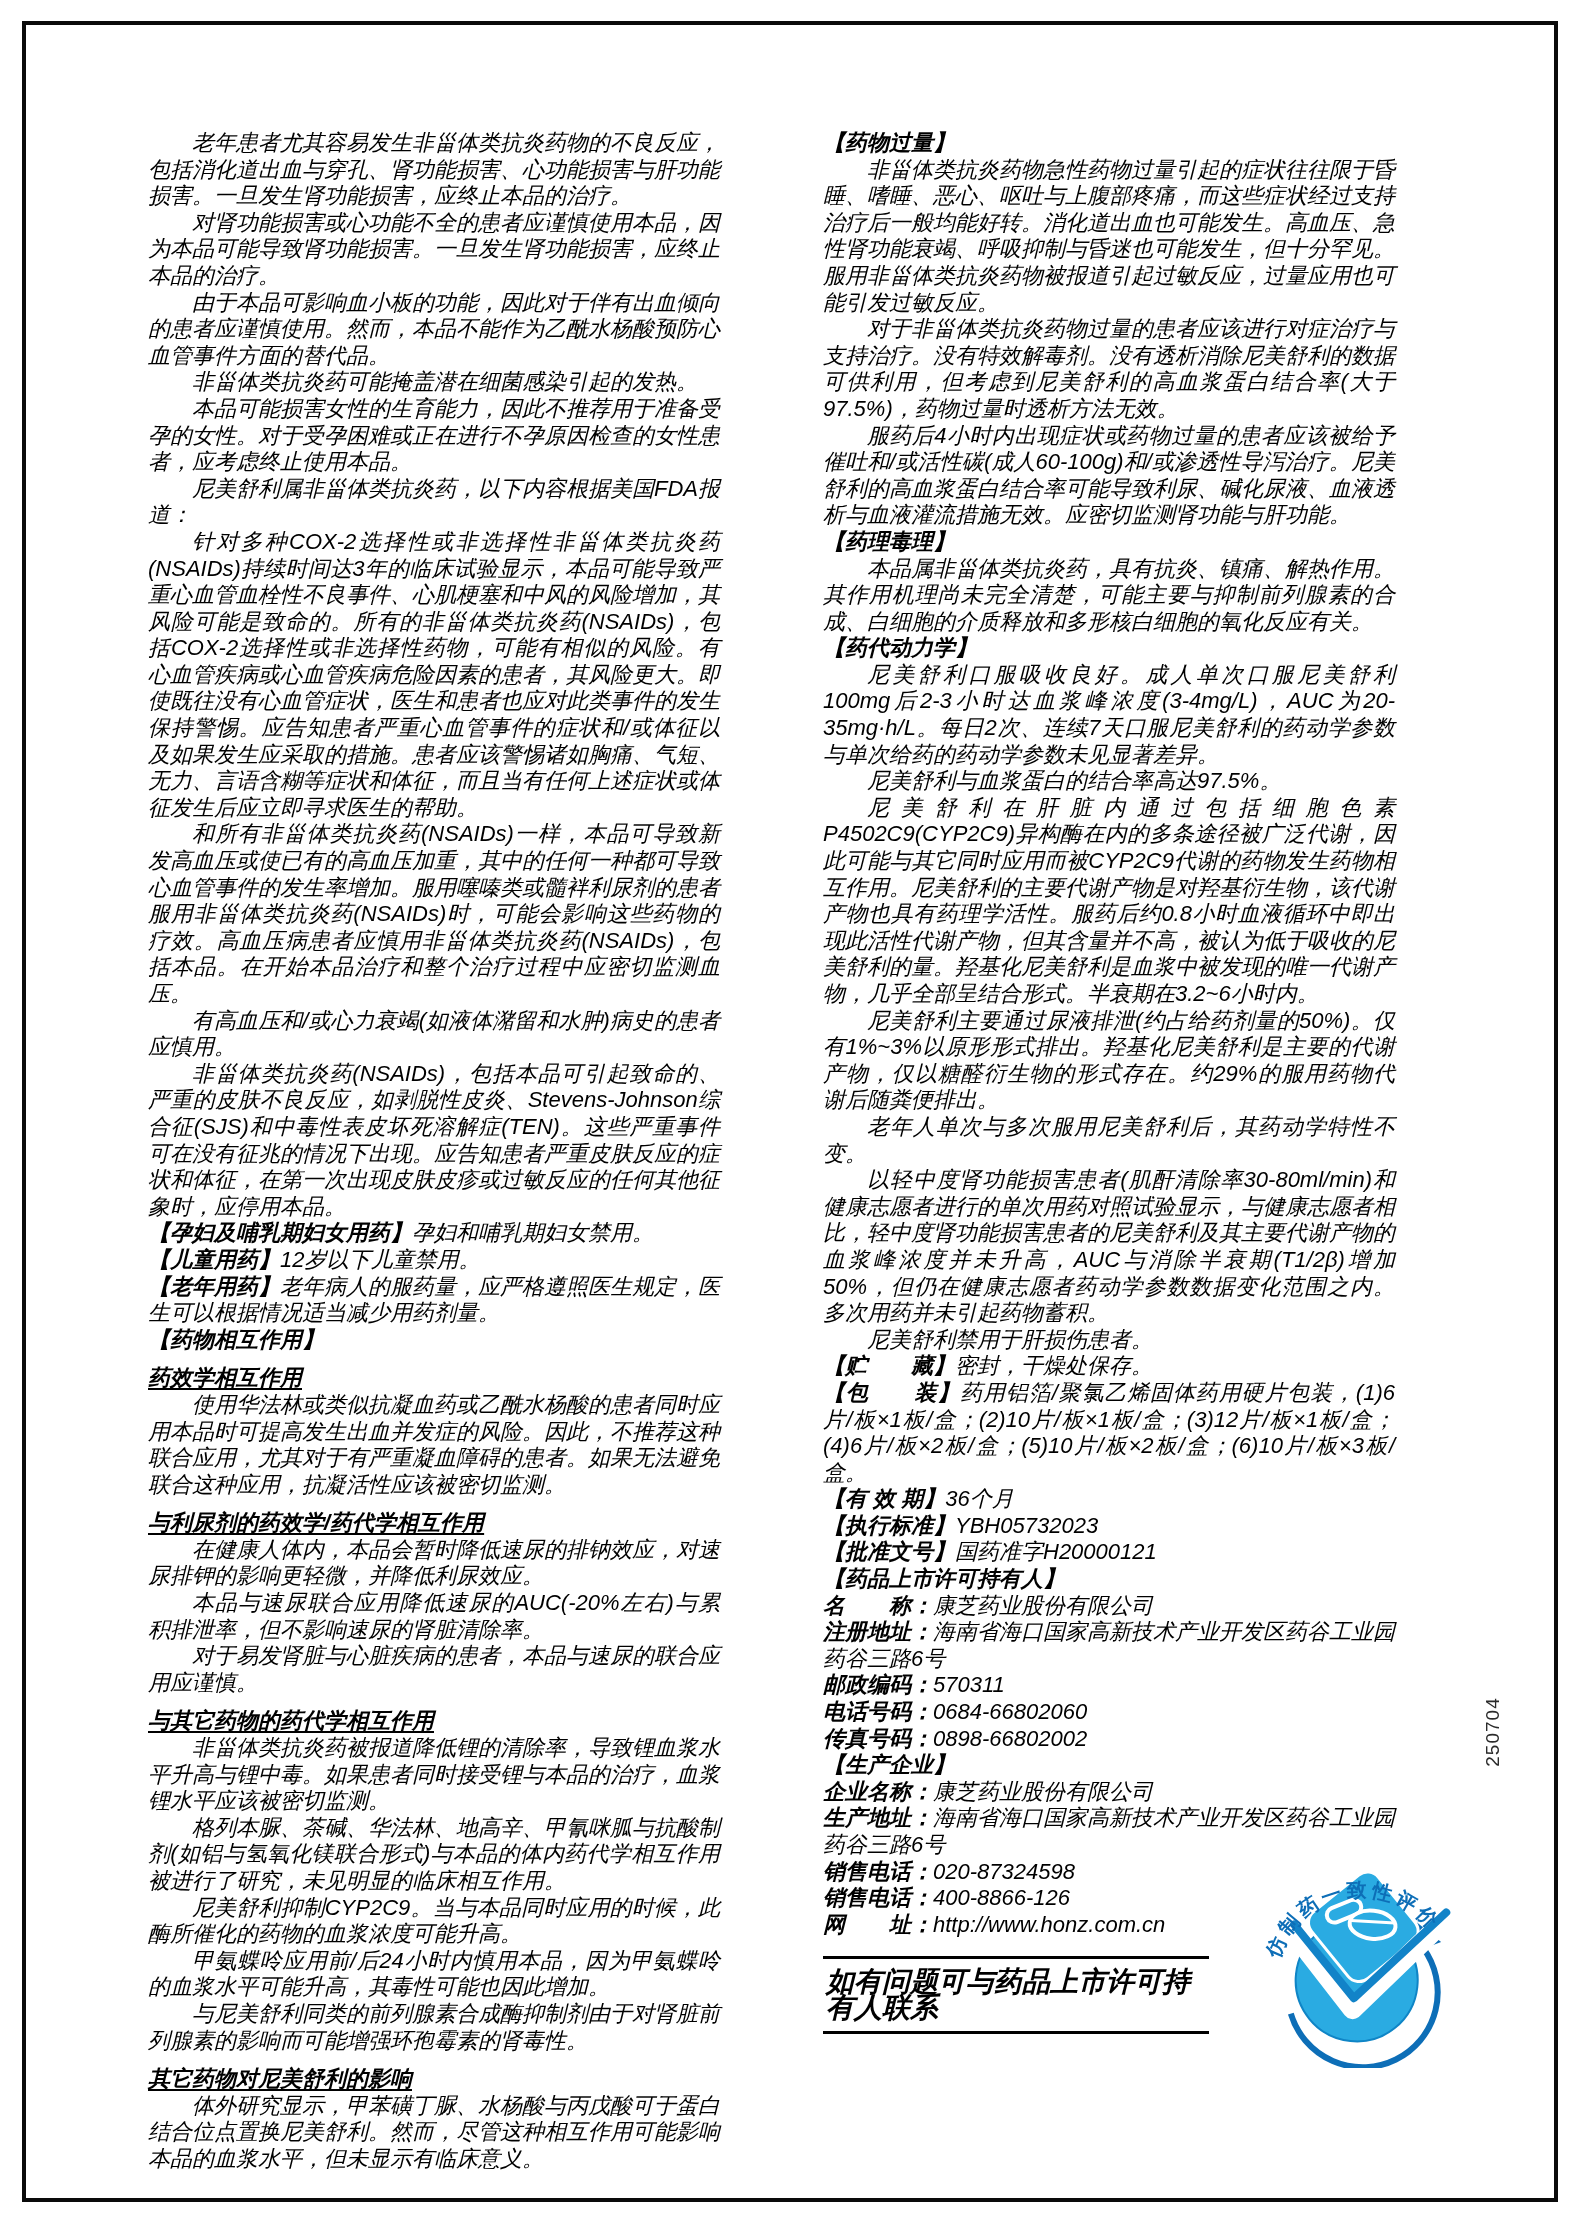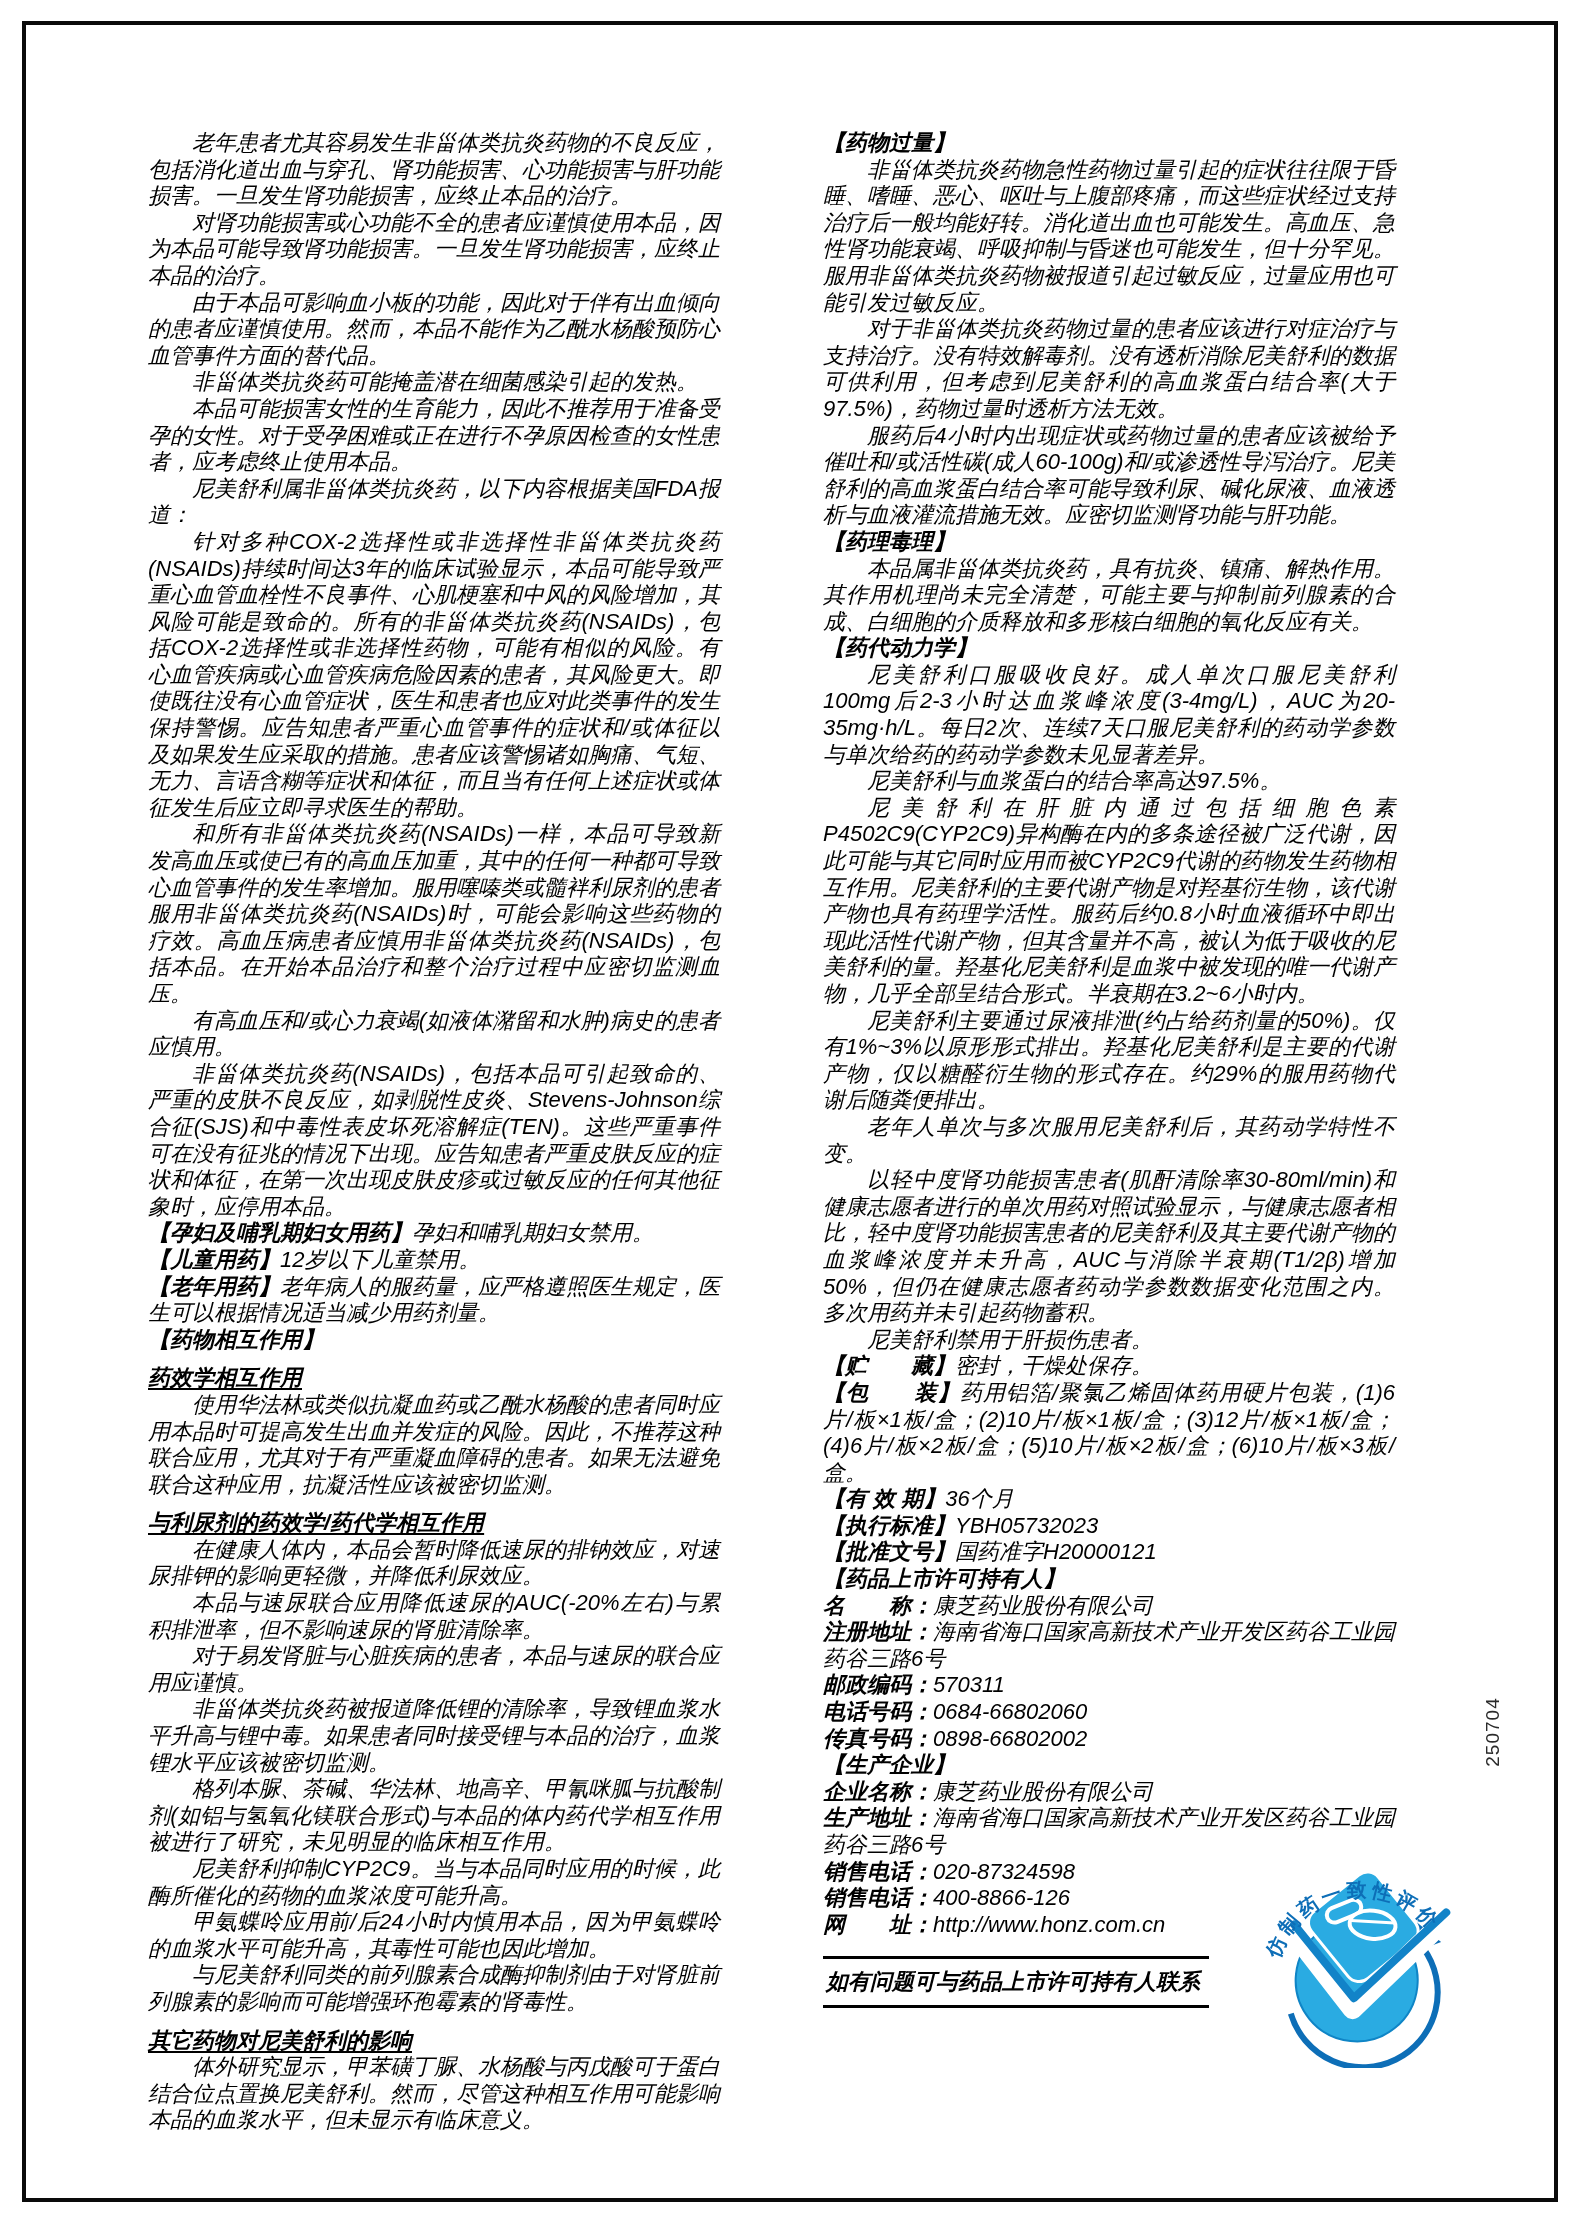--- a/index.html
+++ b/index.html
@@ -20,21 +20,21 @@
   .col-left{left:148px;}
   .col-right{left:823px;}
   .col p{margin:0;padding:0;}
   p.p{text-indent:2em;}
   p.h{font-weight:bold;}
   p.s{font-weight:bold;text-decoration:underline;text-underline-offset:3px;margin-top:12px;}
   p.lp b,p.kv b{font-weight:bold;}
   .contact-note{
     margin-top:18px;width:386px;box-sizing:border-box;
     border-top:3px solid #000;border-bottom:3px solid #000;
-    padding:10px 3px;font-weight:bold;font-size:22px;line-height:26px;
+    padding:10px 3px;font-weight:bold;font-size:28px;line-height:26px;
     text-align:left;
   }
   .batch-code{
     position:absolute;left:1454px;top:1721px;width:78px;height:22px;
     transform:rotate(-90deg);transform-origin:center;
     font-size:19px;letter-spacing:1px;color:#2b2b2b;text-align:center;
   }
   .stamp{position:absolute;left:1258px;top:1868px;}
 </style>
 </head>
@@ -56,20 +56,21 @@
     <p class="lp"><b>【孕妇及哺乳期妇女用药】</b><span>孕妇和哺乳期妇女禁用。</span></p>
     <p class="lp"><b>【儿童用药】</b><span>12岁以下儿童禁用。</span></p>
     <p class="lp"><b>【老年用药】</b><span>老年病人的服药量，应严格遵照医生规定，医生可以根据情况适当减少用药剂量。</span></p>
     <p class="h"><span>【药物相互作用】</span></p>
     <p class="s"><span>药效学相互作用</span></p>
     <p class="p"><span>使用华法林或类似抗凝血药或乙酰水杨酸的患者同时应用本品时可提高发生出血并发症的风险。因此，不推荐这种联合应用，尤其对于有严重凝血障碍的患者。如果无法避免联合这种应用，抗凝活性应该被密切监测。</span></p>
     <p class="s"><span>与利尿剂的药效学/药代学相互作用</span></p>
     <p class="p"><span>在健康人体内，本品会暂时降低速尿的排钠效应，对速尿排钾的影响更轻微，并降低利尿效应。</span></p>
     <p class="p"><span>本品与速尿联合应用降低速尿的AUC(-20%左右)与累积排泄率，但不影响速尿的肾脏清除率。</span></p>
     <p class="p"><span>对于易发肾脏与心脏疾病的患者，本品与速尿的联合应用应谨慎。</span></p>
+    <p class="s"><span>与其它药物的药代学相互作用</span></p>
     <p class="p"><span>非甾体类抗炎药被报道降低锂的清除率，导致锂血浆水平升高与锂中毒。如果患者同时接受锂与本品的治疗，血浆锂水平应该被密切监测。</span></p>
     <p class="p"><span>格列本脲、茶碱、华法林、地高辛、甲氰咪胍与抗酸制剂(如铝与氢氧化镁联合形式)与本品的体内药代学相互作用被进行了研究，未见明显的临床相互作用。</span></p>
     <p class="p"><span>尼美舒利抑制CYP2C9。当与本品同时应用的时候，此酶所催化的药物的血浆浓度可能升高。</span></p>
     <p class="p"><span>甲氨蝶呤应用前/后24小时内慎用本品，因为甲氨蝶呤的血浆水平可能升高，其毒性可能也因此增加。</span></p>
     <p class="p"><span>与尼美舒利同类的前列腺素合成酶抑制剂由于对肾脏前列腺素的影响而可能增强环孢霉素的肾毒性。</span></p>
     <p class="s"><span>其它药物对尼美舒利的影响</span></p>
     <p class="p"><span>体外研究显示，甲苯磺丁脲、水杨酸与丙戊酸可于蛋白结合位点置换尼美舒利。然而，尽管这种相互作用可能影响本品的血浆水平，但未显示有临床意义。</span></p>
   </div>
 <div class="col col-right" id="col-right">
     <p class="h"><span>【药物过量】</span></p>

